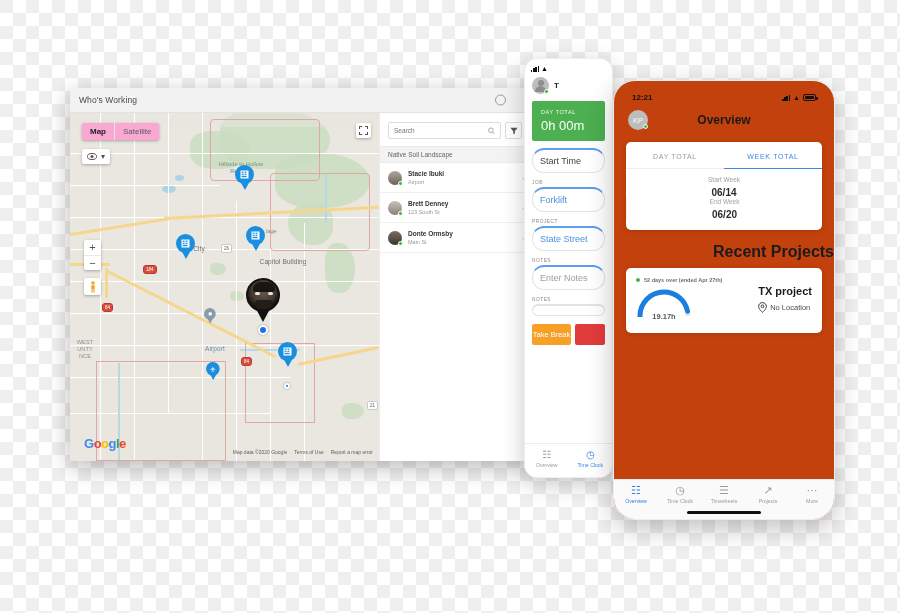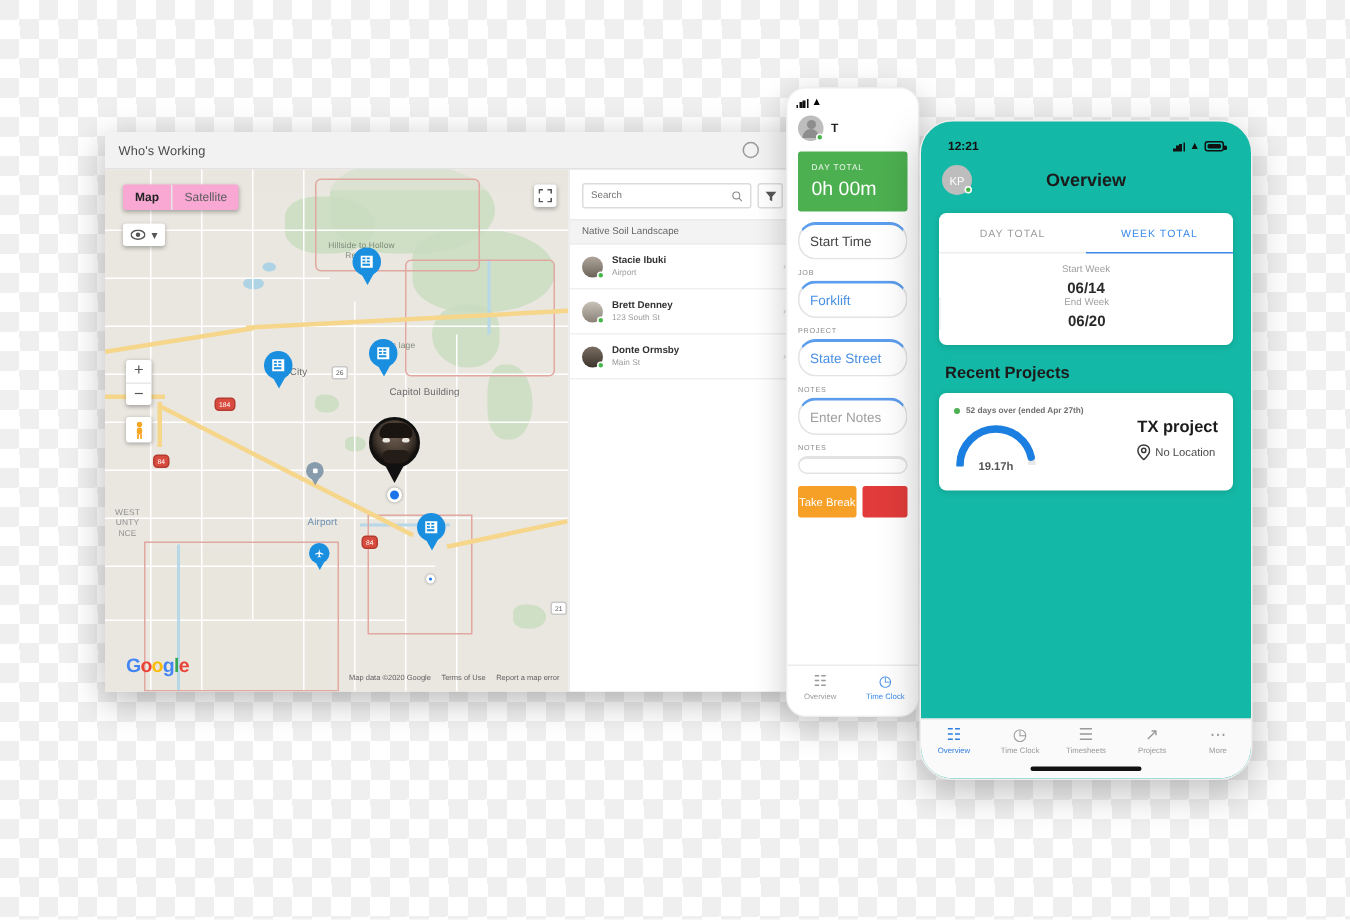--- a/index.html
+++ b/index.html
@@ -208,21 +208,21 @@
     display:flex; background:#fff;
   }
   .pm-tab { flex:1; text-align:center; padding-top:5px; }
   .pm-tab .ti { font-size:10px; color:#9a9a9a; line-height:12px; }
   .pm-tab .tl { font-size:5.2px; color:#9a9a9a; margin-top:1px; }
   .pm-tab.active .ti, .pm-tab.active .tl { color:#3b8ae8; }
 
   
   .phone-right {
     position:absolute; left:613px; top:80px; width:222px; height:440px;
-    background:#14b8a6; border-radius:22px; box-shadow:0 8px 26px rgba(0,0,0,.25);
+    background:#c2410c; border-radius:22px; box-shadow:0 8px 26px rgba(0,0,0,.25);
     border:1px solid #eee; overflow:hidden;
   }
   .pr-status {
     display:flex; justify-content:space-between; align-items:center;
     padding:12px 18px 4px; font-size:8px; font-weight:bold; color:#111;
   }
   .pr-status .right { display:flex; align-items:center; gap:3px; }
   .batt { width:13px; height:6.5px; border:1px solid #111; border-radius:2px; position:relative;}
   .batt:after{content:""; position:absolute; right:-2.5px; top:1.6px; width:1.4px; height:3px; background:#111; border-radius:0 1px 1px 0;}
   .batt i{ position:absolute; left:1px; top:1px; bottom:1px; width:9px; background:#111; border-radius:1px;}
@@ -249,21 +249,21 @@
     position:absolute; inset:0; display:flex; flex-direction:column;
     align-items:center; justify-content:center;
   }
   .gauge .big { font-size:16px; font-weight:bold; color:#4caf50; letter-spacing:-.3px;}
   .gauge .sub { font-size:7px; color:#a4a4a4; margin-top:2px;}
   .weeks { display:flex; margin-top:7px;flex-direction:column; }
   .week { flex:1; text-align:center; }
   .week + .week { border-left:1px solid #ececec; }
   .week .wl { font-size:6.5px; color:#a0a0a0; }
   .week .wv { font-size:10px; font-weight:bold; color:#2b2b2b; margin-top:4px;}
-  .rp-title { margin:13px 0 7px 16px; font-size:11px; font-weight:bold; color:#1b1b1b;}
+  .rp-title { margin:13px 0 7px 16px; font-size:16px; font-weight:bold; color:#1b1b1b;text-align:right;}
   .proj-card {
     margin:0 12px; background:#fff; border-radius:5px;
     box-shadow:0 1px 5px rgba(0,0,0,.13); padding:9px 10px 12px;
     display:flex; gap:9px;
   }
   .proj-meta { flex:1;font-weight:bold; }
   .proj-over { display:flex; align-items:center; gap:4px; font-size:5.5px; color:#6f6f6f;}
   .proj-over .gdot { width:4px; height:4px; border-radius:50%; background:#4caf50;}
   .proj-arc { position:relative; width:56px; height:34px; margin-top:4px;}
   .proj-arc .hrs { position:absolute; left:0; right:0; bottom:0; text-align:center; font-size:7.5px; color:#555;}

